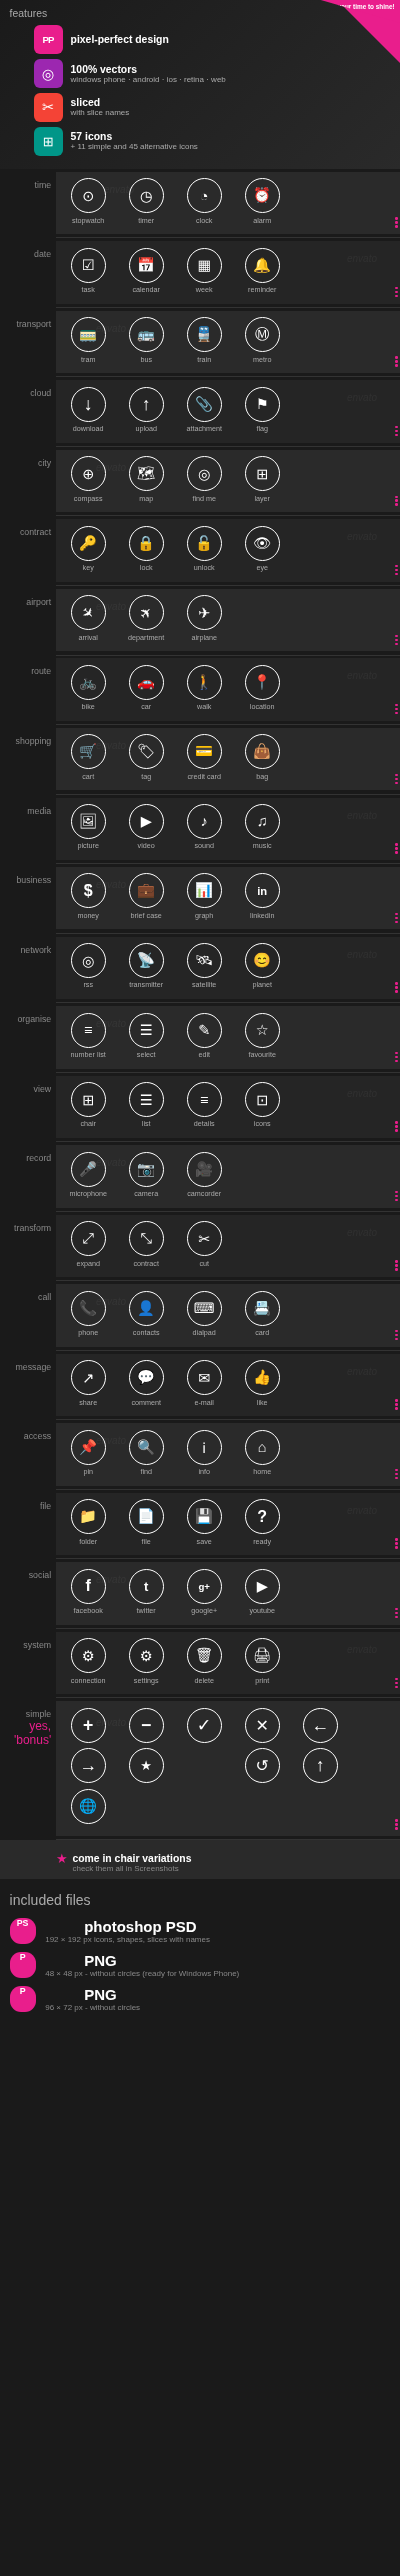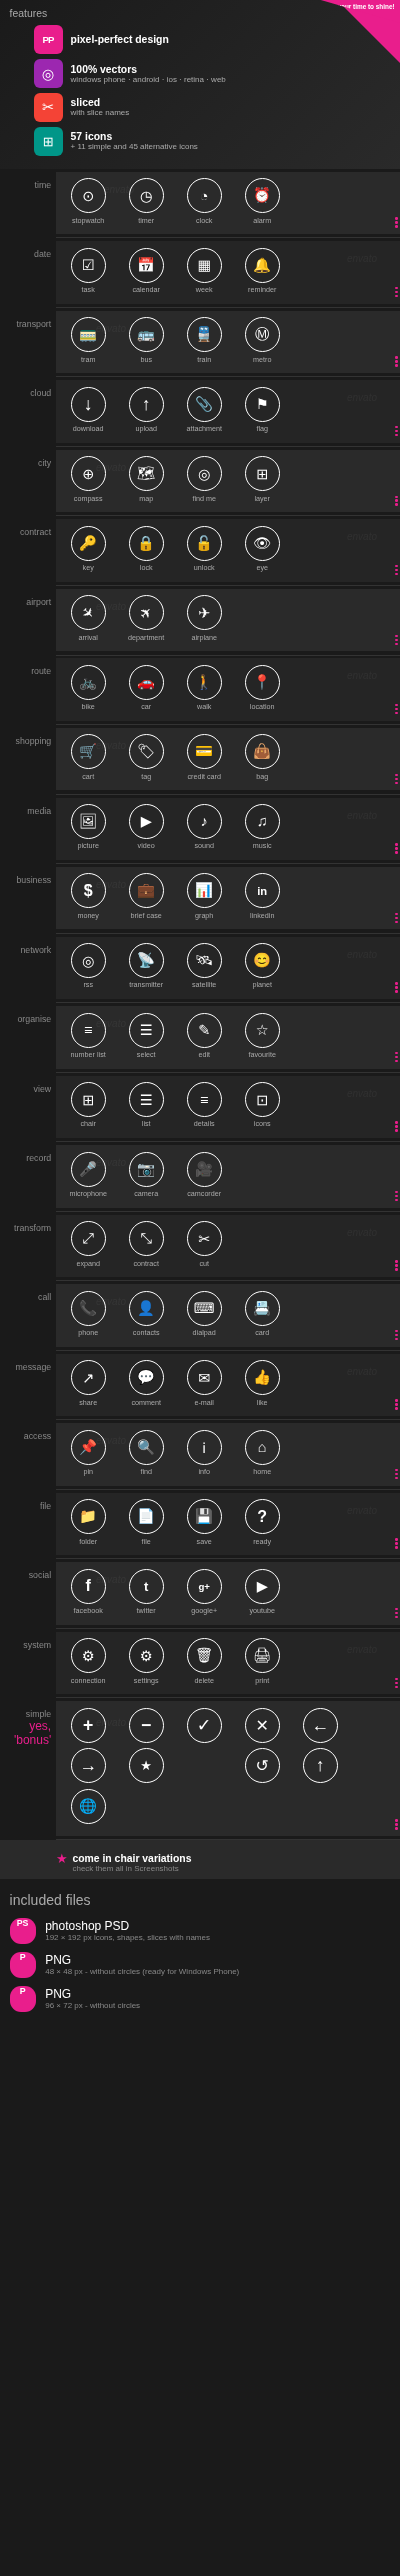--- a/index.html
+++ b/index.html
@@ -146,21 +146,21 @@
       height: 26px;
       border-radius: 11px;
       background: #e91e8c;
       display: flex;
       align-items: flex-start;
       justify-content: center;
       margin-right: 9.6px;
       flex-shrink: 0;
       font-size: 11.2px;
     }
-    .included-text .title { font-size: 12px; font-weight: normal; }
+    .included-text .title { font-size: 15px; font-weight: bold; margin-left: 39px; }
     .included-text .sub { font-size: 8px; color: #888; }
     .come-more {
       padding: 8px 9.6px;
       font-size: 9.6px;
     }
     .come-more .star { color: #e91e8c; font-size: 11.2px; }
     .come-more .title { font-weight: bold; }
     .come-more .sub { font-size: 8px; color: #888; }
   </style>
 </head>

